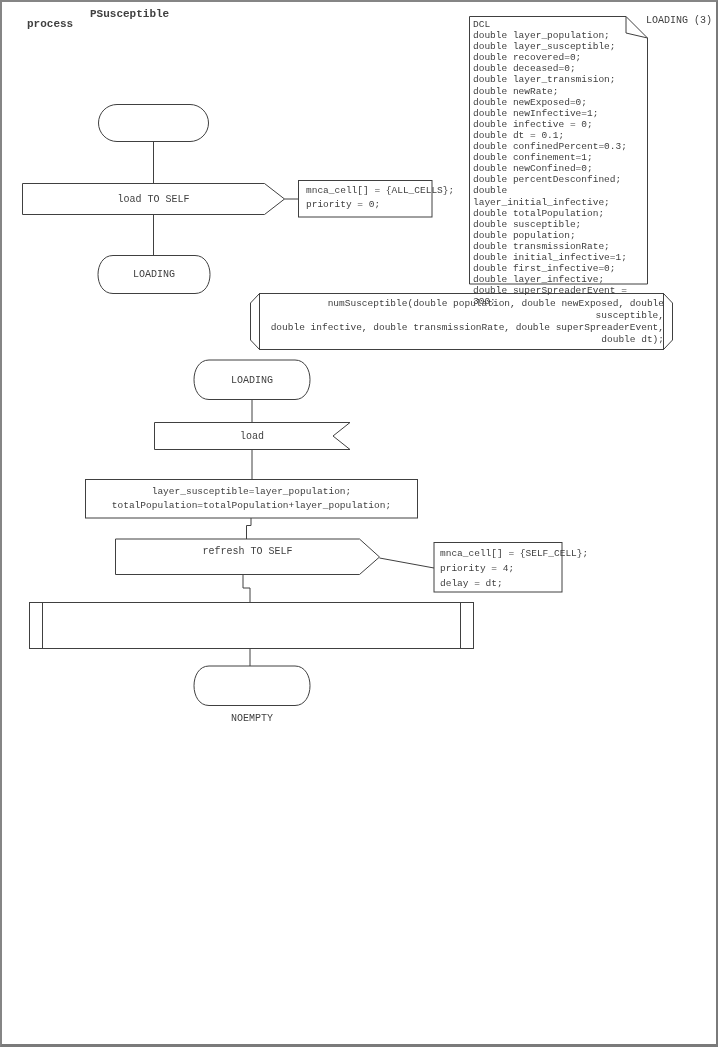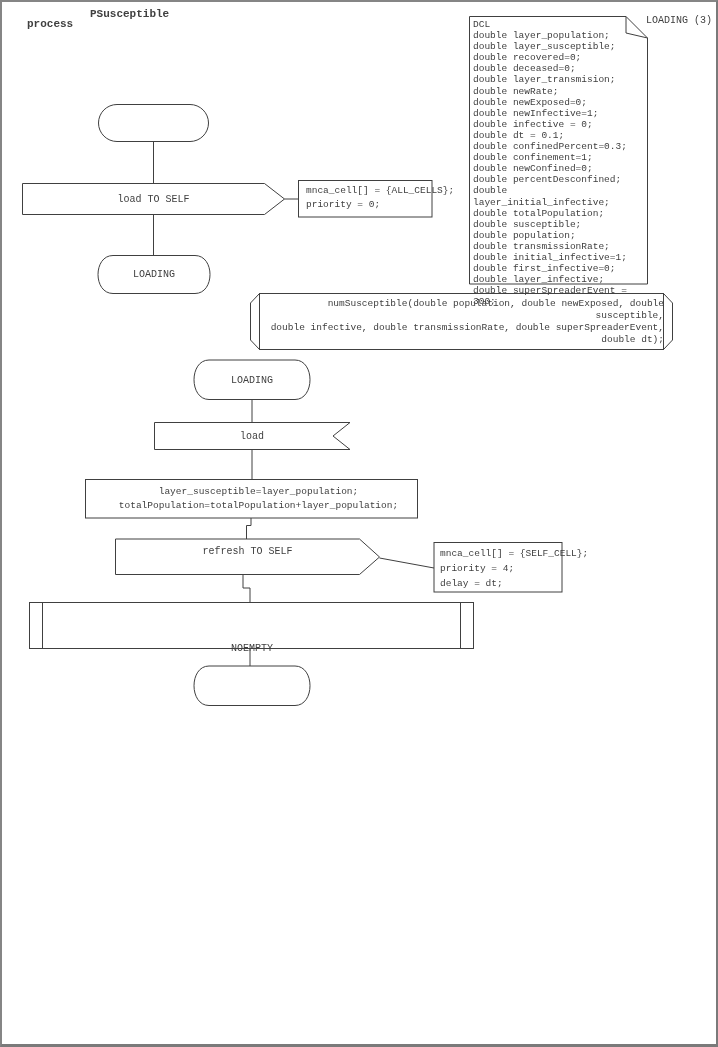--- a/index.html
+++ b/index.html
@@ -19,21 +19,21 @@
   .txt{position:absolute;white-space:nowrap;}
   .multiline{white-space:pre-line;}
   .ctr{display:flex;align-items:center;justify-content:center;text-align:center;}
   .hdr{font-weight:bold;font-size:11px;}
   .lbl{font-size:10px;}
   .sm{font-size:9.5px;}
   .dcl{line-height:11.1px;}
   .cmt1{line-height:14px;}
   .cmt2{line-height:15.2px;}
   .proc{line-height:12px;text-align:right;}
-  .task{line-height:14px;margin-left:7px;}
+  .task{line-height:14px;}
 </style>
 </head>
 <body>
 
 <div id="page">
 
   <svg id="shapes" width="718" height="1047" viewBox="0 0 718 1047" fill="none" stroke="#404040" stroke-width="1">
 
     <rect x="96.5" y="102.5" width="110" height="37" rx="18.5" fill="#fff"></rect>
 
@@ -132,15 +132,15 @@
   <div class="txt ctr sm task multiline" style="left:83px;top:477px;width:333px;height:39px;">layer_susceptible=layer_population;
 totalPopulation=totalPopulation+layer_population;</div>
 
   <div class="txt ctr lbl" style="left:113px;top:537px;width:265px;height:24px;">refresh TO SELF</div>
 
   <div class="txt sm cmt2 multiline" style="left:438px;top:544px;">mnca_cell[] = {SELF_CELL};
 priority = 4;
 delay = dt;</div>
 
 
-  <div class="txt ctr lbl" style="left:193px;top:626px;width:114px;height:40px;">NOEMPTY</div>
+  <div class="txt ctr lbl" style="left:193px;top:696px;width:114px;height:40px;">NOEMPTY</div>
 
 </div>
 
 </body></html>

